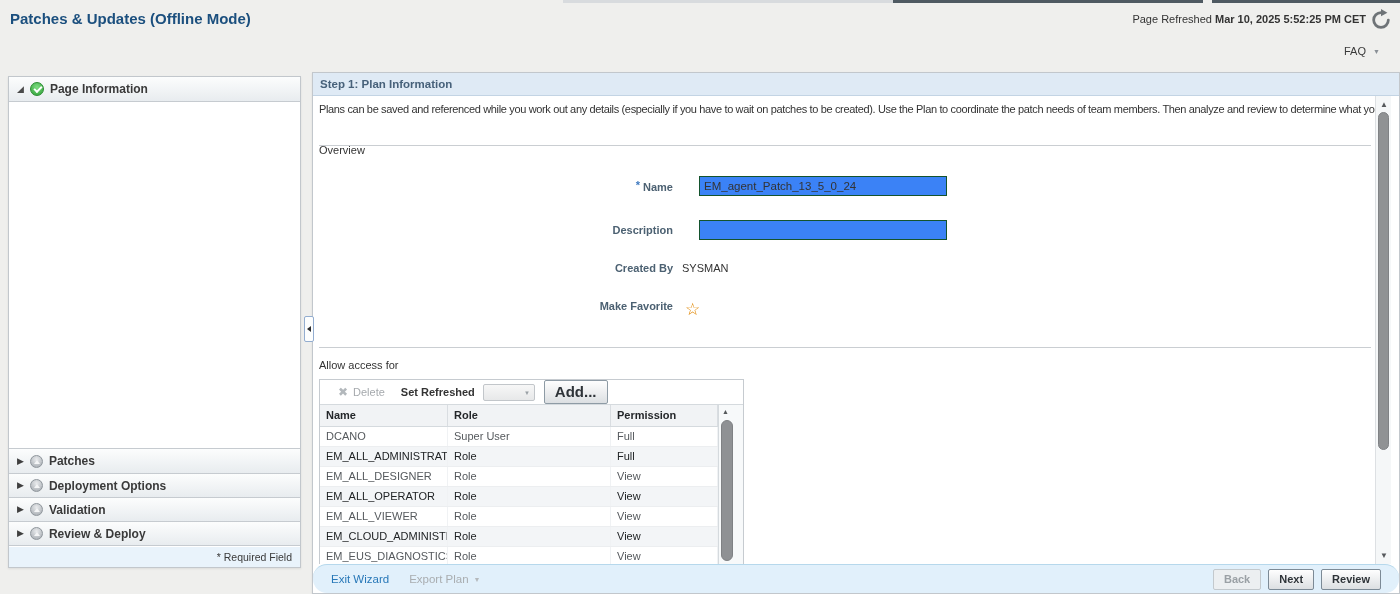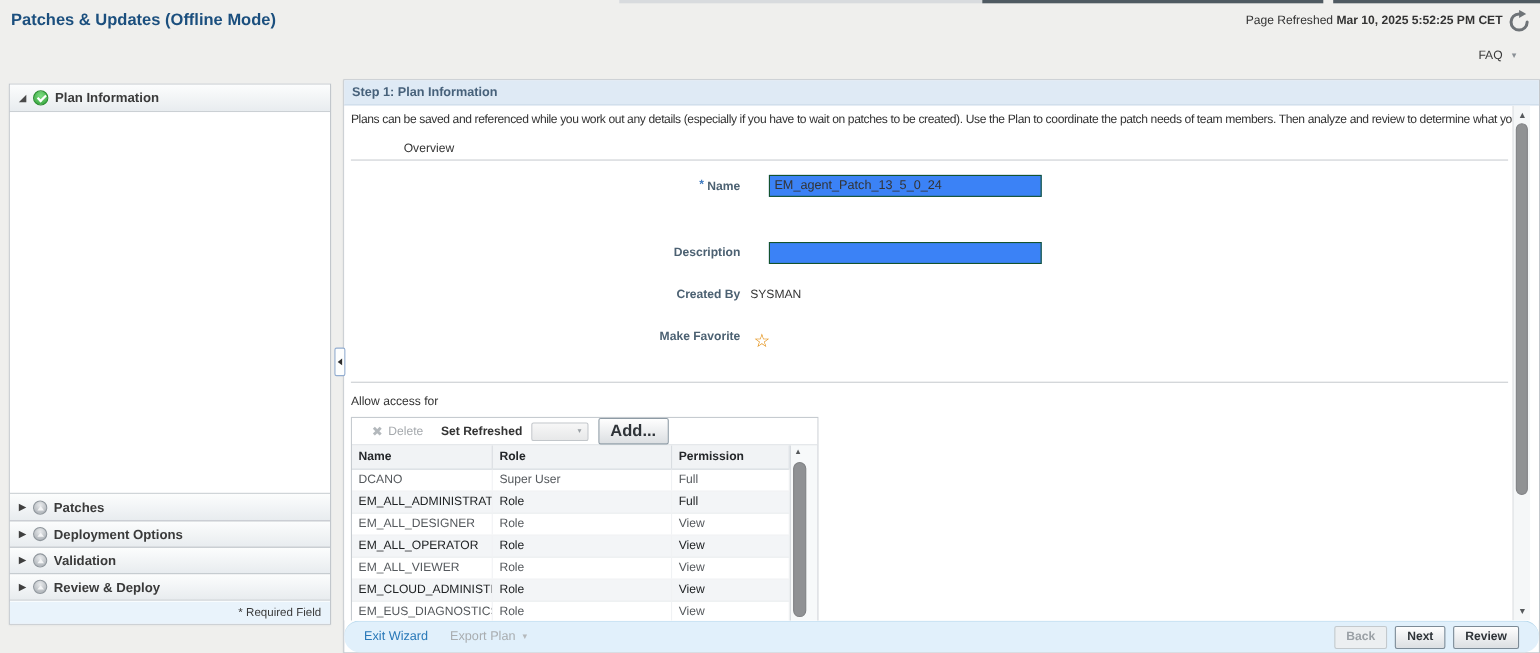--- a/index.html
+++ b/index.html
@@ -51,21 +51,21 @@
 
   
   .main { position:absolute; left:312px; top:72px; width:1088px; height:522px;
     border:1px solid #c2c7cc; background:#fff; box-shadow:0 1px 2px rgba(0,0,0,.08);
     display:flex; flex-direction:column; }
   .step-hdr { height:23px; background:#dfeaf5; border-bottom:1px solid #c3d4e4;
     display:flex; align-items:center; padding-left:7px; font-weight:bold; color:#47617a; font-size:11.5px; }
   .content { position:relative; flex:1; background:#fff; overflow:hidden; }
   .desc { position:absolute; left:6px; top:7px; width:1056px; white-space:nowrap;
     letter-spacing:-0.35px; color:#333; overflow:hidden; }
-  .overview { position:absolute; left:6px; top:33px; color:#333;margin-left:48px; }
+  .overview { position:absolute; left:6px; top:48px; color:#333; }
   .rule { position:absolute; height:0; border-top:1px solid #caced2; left:6px; width:1052px; }
   .rule1 { top:49px; } .rule2 { top:251px; }
 
   .form-row { position:absolute; left:0; display:flex; align-items:center; }
   .flabel { width:360px; text-align:right; font-weight:bold; color:#4c6172; }
   .req-star { color:#3f7ac0; font-weight:bold; margin-right:3px; vertical-align:2px; }
   .ffield { margin-left:6px; }
   .tbox { width:248px; height:20px; border:1px solid #14532d; font-family:inherit;
     font-size:11.5px; color:#333; padding:0 4px; background:#3b82f6;margin-left:20px; }
   .fvalue { color:#333; margin-left:9px; }
@@ -140,21 +140,21 @@
 </svg>
 <div class="faq-box">
   <span>FAQ</span>
   <span class="chev">▼</span>
 </div>
 
 <div class="sidebar">
   <div class="acc-hdr">
     <span class="tri-exp">◢</span>
     <span class="dot-ok"></span>
-    <span>Plan Information</span>
+    <span>Page Information</span>
   </div>
   <div class="acc-body"></div>
   <div class="acc-hdr">
     <span class="tri-col">▶</span>
     <span class="dot-pending"></span>
     <span>Patches</span>
   </div>
   <div class="acc-hdr">
     <span class="tri-col">▶</span>
     <span class="dot-pending"></span>
@@ -178,21 +178,21 @@
   </div>
 
 <div class="main">
   <div class="step-hdr">Step 1: Plan Information</div>
 
   <div class="content">
     <div class="desc">Plans can be saved and referenced while you work out any details (especially if you have to wait on patches to be created). Use the Plan to coordinate the patch needs of team members. Then analyze and review to determine what you want to keep.</div>
     <div class="overview">Overview</div>
     <div class="rule rule1"></div>
 
-    <div class="form-row" style="top:63px;">
+    <div class="form-row" style="top:80px;">
       <span class="flabel"><span class="req-star">*</span><span>Name</span></span>
       <span class="ffield"><input class="tbox" type="text" value="EM_agent_Patch_13_5_0_24" style=""></span>
     </div>
 
     <div class="form-row" style="top:166px;">
       <span class="flabel">Created By</span>
       <span class="fvalue">SYSMAN</span>
     </div>
 
     <div class="form-row" style="top:124px;">

